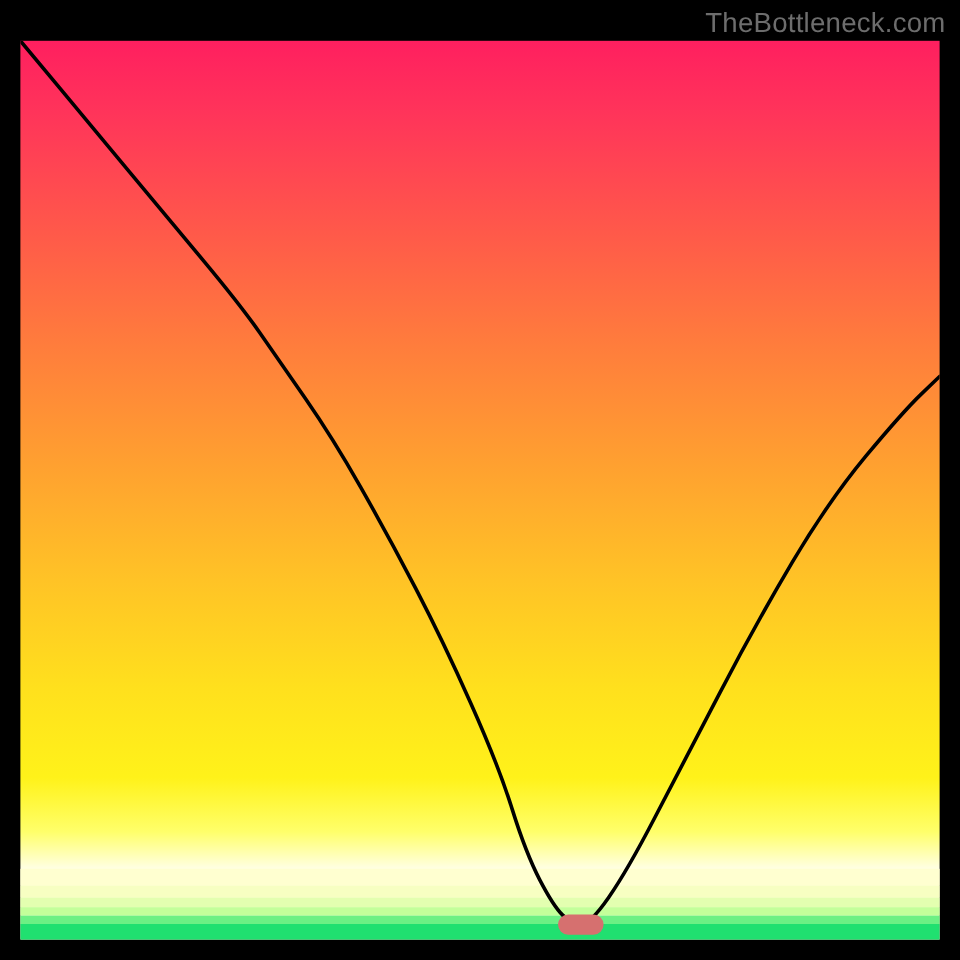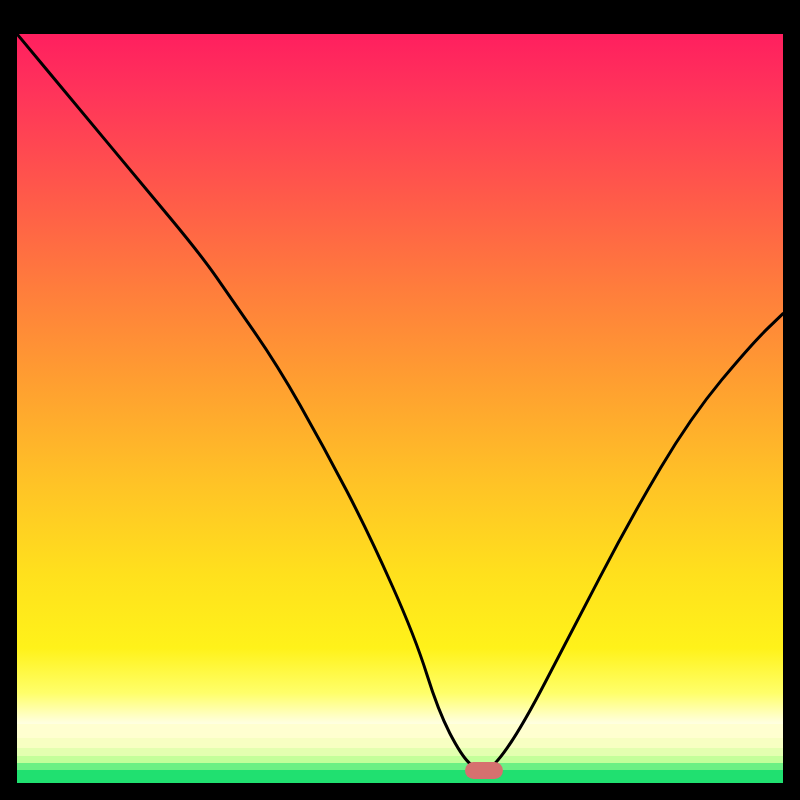--- a/index.html
+++ b/index.html
@@ -90,13 +90,14 @@
     <div class="band band-green1" style="top:729px;height:7px;"></div>
     <div class="band band-green2" style="top:736px;height:13px;"></div>
 
     <svg class="curve-svg" viewBox="0 0 766 749" preserveAspectRatio="none">
       <path id="curve-path" fill="none" stroke-width="3" stroke-linecap="round" stroke-linejoin="round" d="M 0.0 0.0 Q 0.0 0.0 30.6 36.8 Q 61.3 73.6 91.9 110.4 Q 122.6 147.2 153.2 184.0 Q 183.8 220.8 199.2 242.9 Q 214.5 265.0 237.5 298.1 Q 260.4 331.2 283.4 371.7 Q 306.4 412.2 329.4 456.3 Q 352.4 500.5 375.3 552.0 Q 398.3 603.5 409.8 640.3 Q 421.3 677.1 432.8 699.2 Q 444.3 721.3 451.9 728.6 Q 459.6 736.0 467.3 736.0 Q 474.9 736.0 490.2 713.9 Q 505.6 691.8 528.5 647.7 Q 551.5 603.5 582.2 544.6 Q 612.8 485.8 643.4 434.2 Q 674.1 382.7 704.7 345.9 Q 735.4 309.1 750.7 294.4 T 766.0 279.7" stroke="#000000"></path>
     </svg>
 
     <div class="marker" id="marker" style="left: 448.26px; top: 727.5px;"></div>
   </div>
 
+  <div class="watermark">TheBottleneck.com</div>
 </div>
 
 </body></html>

